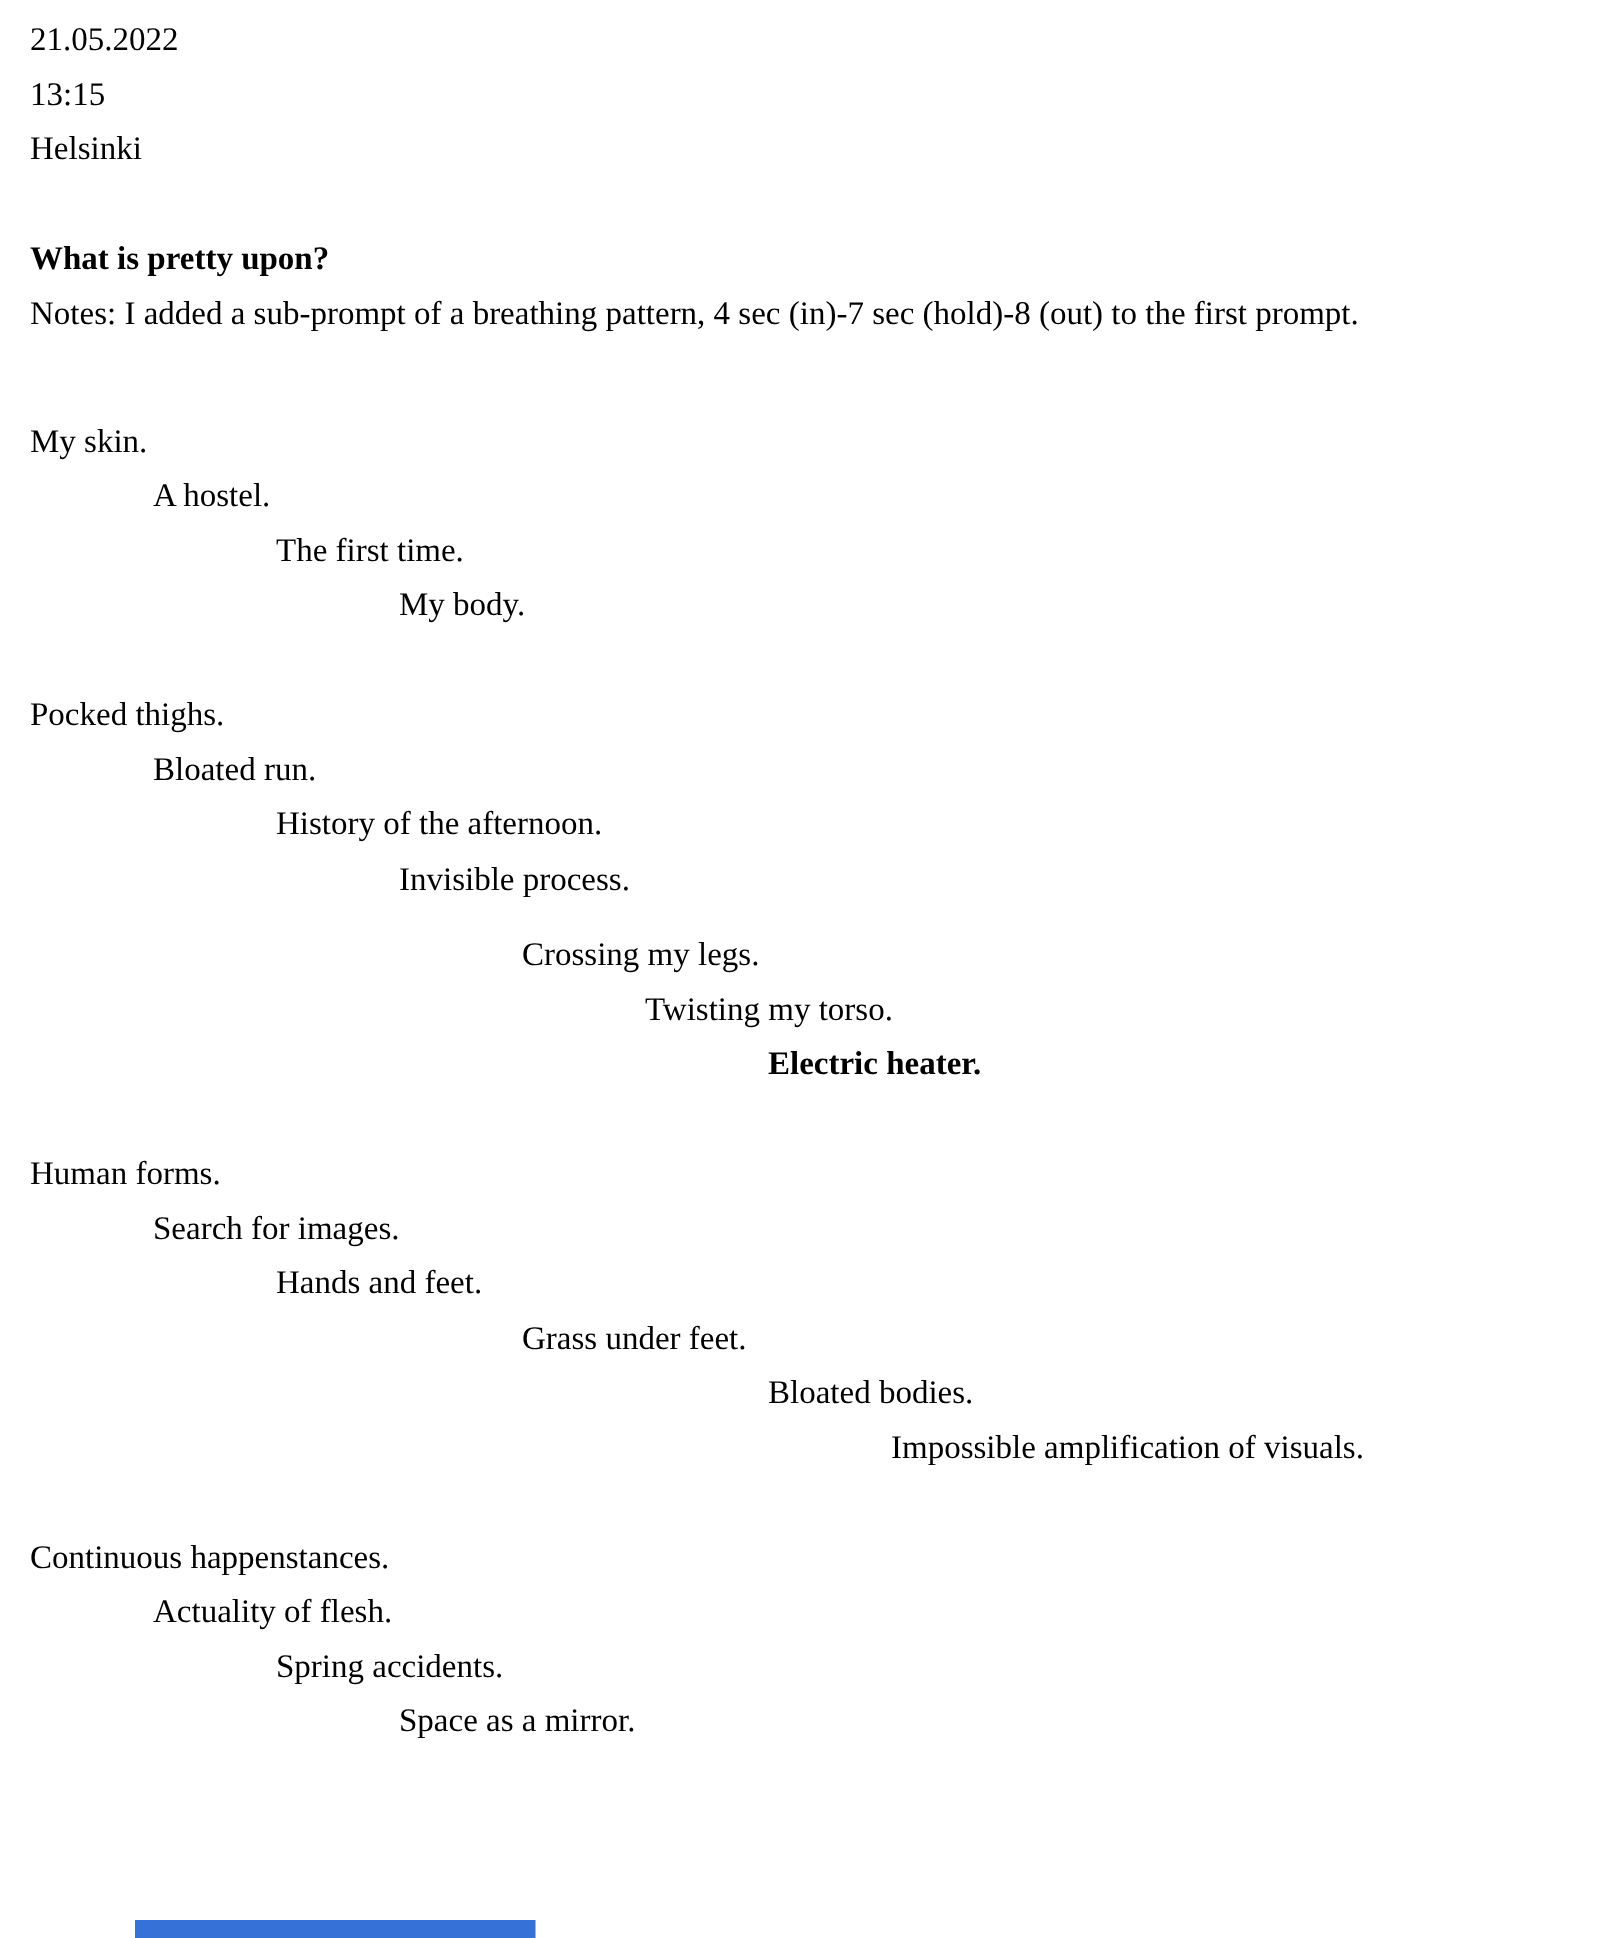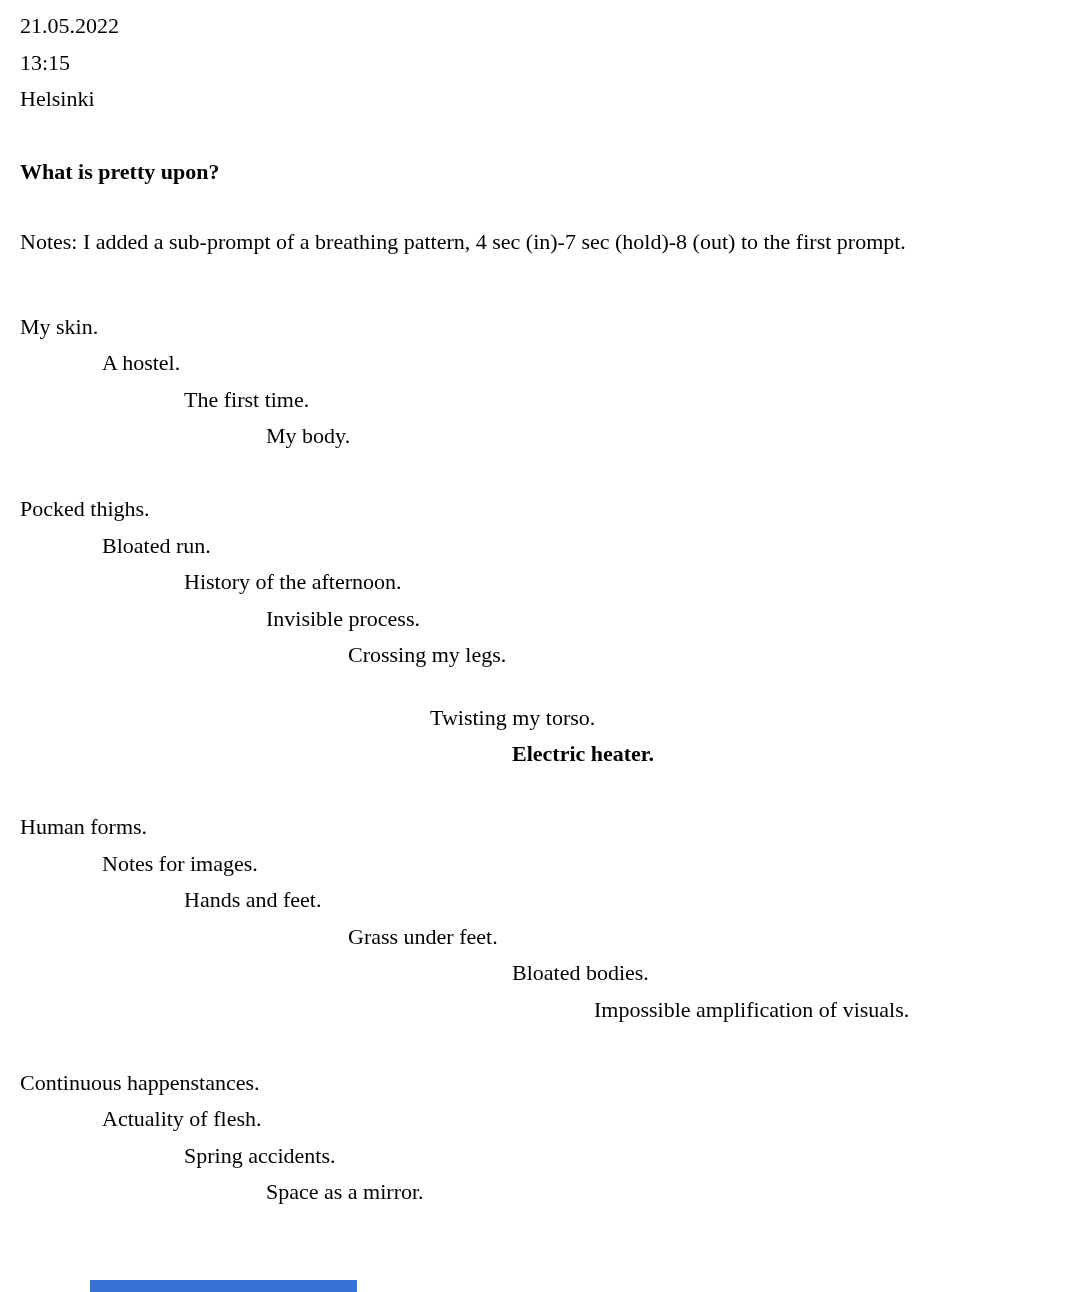--- a/index.html
+++ b/index.html
@@ -24,21 +24,20 @@
     white-space: pre;
   }
   .blank {
     height: 36.5px;
   }
   .heading {
     font-weight: bold;
   }
   .notes {
     max-width: 1015px;
-    margin-top: 33px;
   }
   .blue-bar {
     position: absolute;
     left: 90px;
     bottom: 0;
     width: 267px;
     height: 12px;
   }
 </style>
 </head>
@@ -63,28 +62,28 @@
         <div class="line" style="padding-left: 82px;">A hostel.</div>
         <div class="line" style="padding-left: 164px;">The first time.</div>
         <div class="line" style="padding-left: 246px;">My body.</div>
       </div>
       <div class="blank"></div>
       <div>
         <div class="line" style="padding-left: 0px;">Pocked thighs.</div>
         <div class="line" style="padding-left: 82px;">Bloated run.</div>
         <div class="line" style="padding-left: 164px;">History of the afternoon.</div>
         <div class="line" style="padding-left: 246px;">Invisible process.</div>
-        <div class="line" style="padding-left: 328px;">Crossing my legs.</div>
-        <div class="line" style="padding-left: 410px; margin-top: 26px;">Twisting my torso.</div>
+        <div class="line" style="padding-left: 328px; margin-top: 14px;">Crossing my legs.</div>
+        <div class="line" style="padding-left: 410px;">Twisting my torso.</div>
         <div class="line" style="padding-left: 492px; font-weight: bold;">Electric heater.</div>
       </div>
       <div class="blank"></div>
       <div>
         <div class="line" style="padding-left: 0px;">Human forms.</div>
-        <div class="line" style="padding-left: 82px;">Notes for images.</div>
+        <div class="line" style="padding-left: 82px;">Search for images.</div>
         <div class="line" style="padding-left: 164px;">Hands and feet.</div>
         <div class="line" style="padding-left: 328px;">Grass under feet.</div>
         <div class="line" style="padding-left: 492px;">Bloated bodies.</div>
         <div class="line" style="padding-left: 574px;">Impossible amplification of visuals.</div>
       </div>
       <div class="blank"></div>
       <div>
         <div class="line" style="padding-left: 0px;">Continuous happenstances.</div>
         <div class="line" style="padding-left: 82px;">Actuality of flesh.</div>
         <div class="line" style="padding-left: 164px;">Spring accidents.</div>

